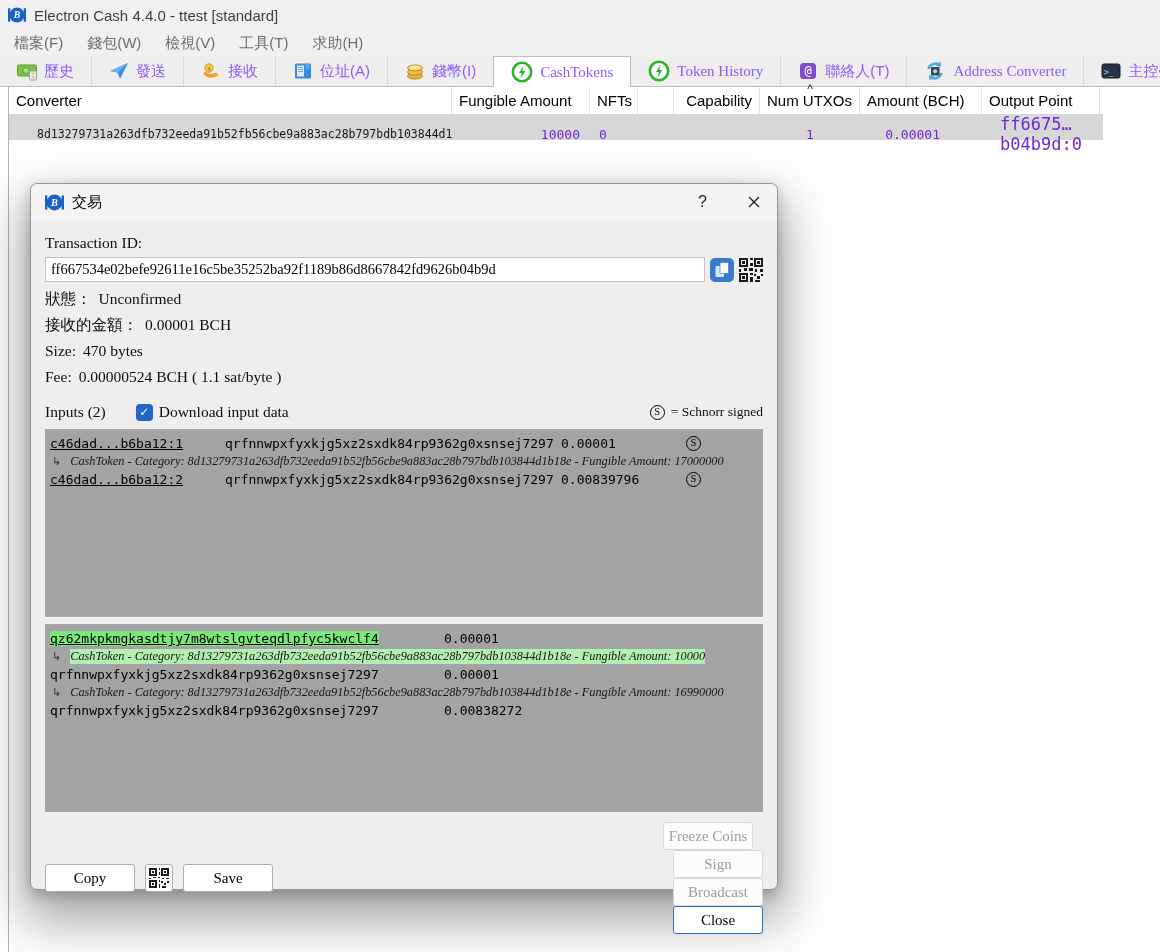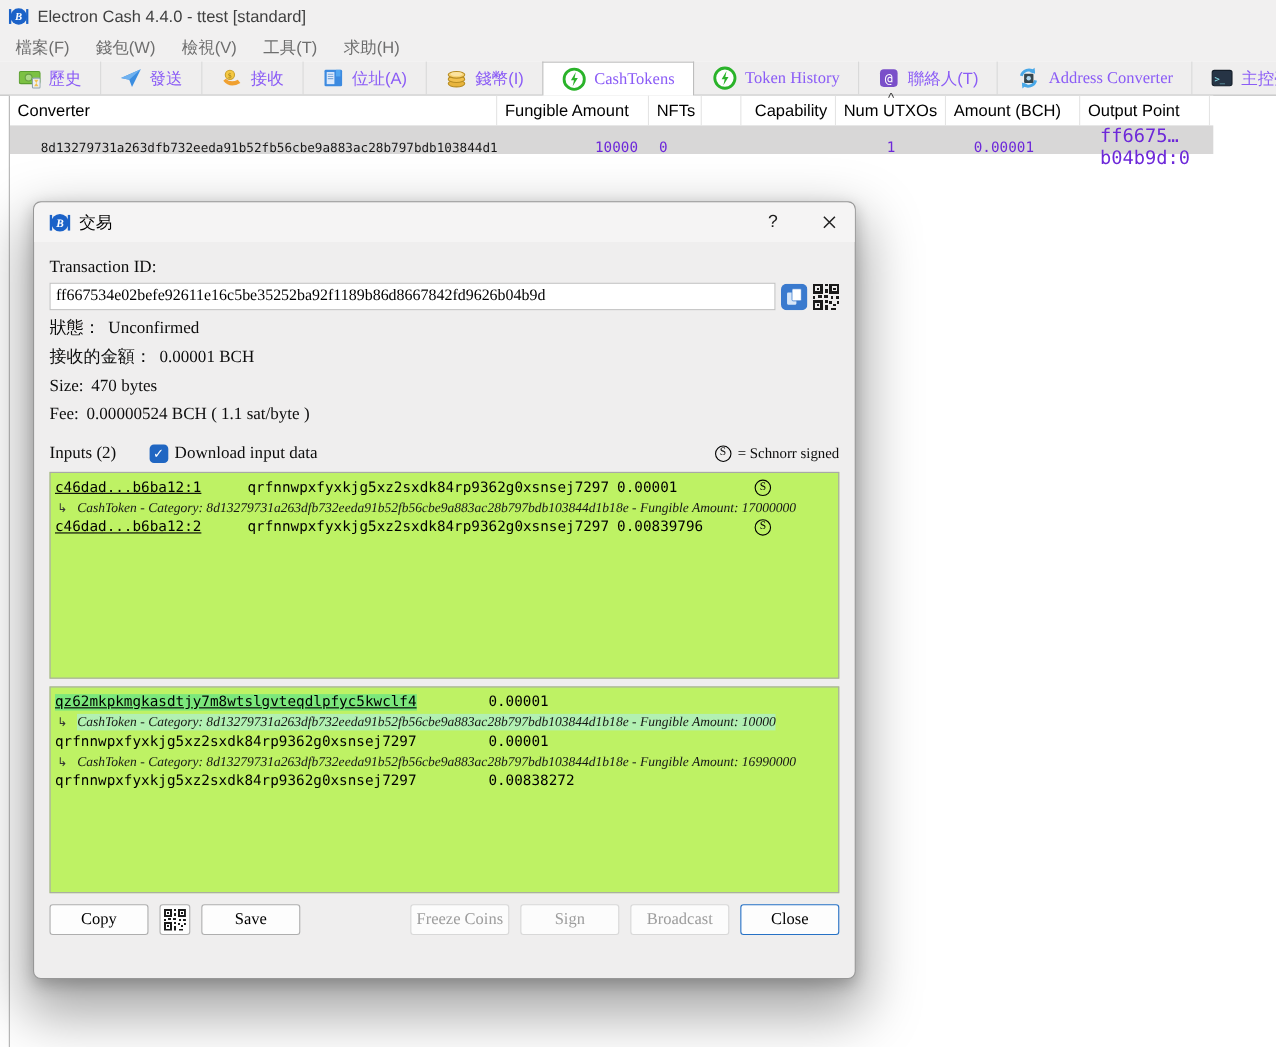--- a/index.html
+++ b/index.html
@@ -90,21 +90,21 @@
   }
   .checkbox-label { margin-left:6px; }
   .legend { margin-left:auto; display:flex; align-items:center; gap:6px; font-size:13.5px; }
   .legend-green { width:14px; height:14px; background:#7ce87c; border:1px solid #5ccf5c; }
   .s-badge {
     width:15px; height:15px; border:1.2px solid #000; border-radius:50%;
     display:inline-flex; align-items:center; justify-content:center;
     font-size:10.5px; line-height:1; font-family:"Liberation Serif",serif; flex:0 0 auto;
   }
   .io-box {
-    margin-top:7px; height:188px; background:#bef264; border:1px solid #a8a8a8;
+    margin-top:7px; height:188px; background:#a3a3a3; border:1px solid #a8a8a8;
     padding:4px 4px; overflow:hidden;
   }
   .io-row { display:flex; align-items:center; height:19px; font-family:"DejaVu Sans Mono",monospace; font-size:13px; color:#000; }
   .outpoint-link { width:175px; text-decoration:underline; cursor:pointer; }
   .in-addr { width:336px; }
   .in-amt { width:125px; }
   .out-addr { width:394px; }
   .token-line { display:flex; align-items:center; height:17px; font-size:12.3px; color:#151515; padding-left:2px; gap:9px; }
   .tree-arrow { font-size:11px; color:#333; }
   .token-text { font-style:italic; }
@@ -117,21 +117,21 @@
   .btn {
     height:28px; background:#fdfdfd; border:1px solid #aeaeae; border-radius:3px;
     font-family:"Liberation Serif",serif; font-size:15px; color:#000;
     display:flex; align-items:center; justify-content:center; cursor:default;
   }
   .w90 { width:90px; }
   .btn.disabled { color:#9d9d9d; border-color:#d8d8d8; background:#fcfcfc; }
   .btn.default { border-color:#2671c5; }
   .qr-btn { width:28px; height:28px; padding:3px; margin:0 10px; }
   .gap10 { margin-left:10px; }
-  .right-group { margin-left:auto; display:flex; }
+  .right-group { margin-left:auto; display:flex;flex-direction:column; }
 </style>
 </head>
 <body>
 
 <div class="titlebar">
   <svg width="18" height="18" viewBox="0 0 24 24">
     <rect x="0" y="3" width="3" height="18" fill="#1b62c8"></rect>
       <rect x="21" y="3" width="3" height="18" fill="#1b62c8"></rect>
     <circle cx="12" cy="12" r="10" fill="#1b62c8"></circle>
     <text x="12" y="16.5" text-anchor="middle" font-size="13" font-weight="bold" font-style="italic" fill="#ffffff" font-family="serif">B</text>

